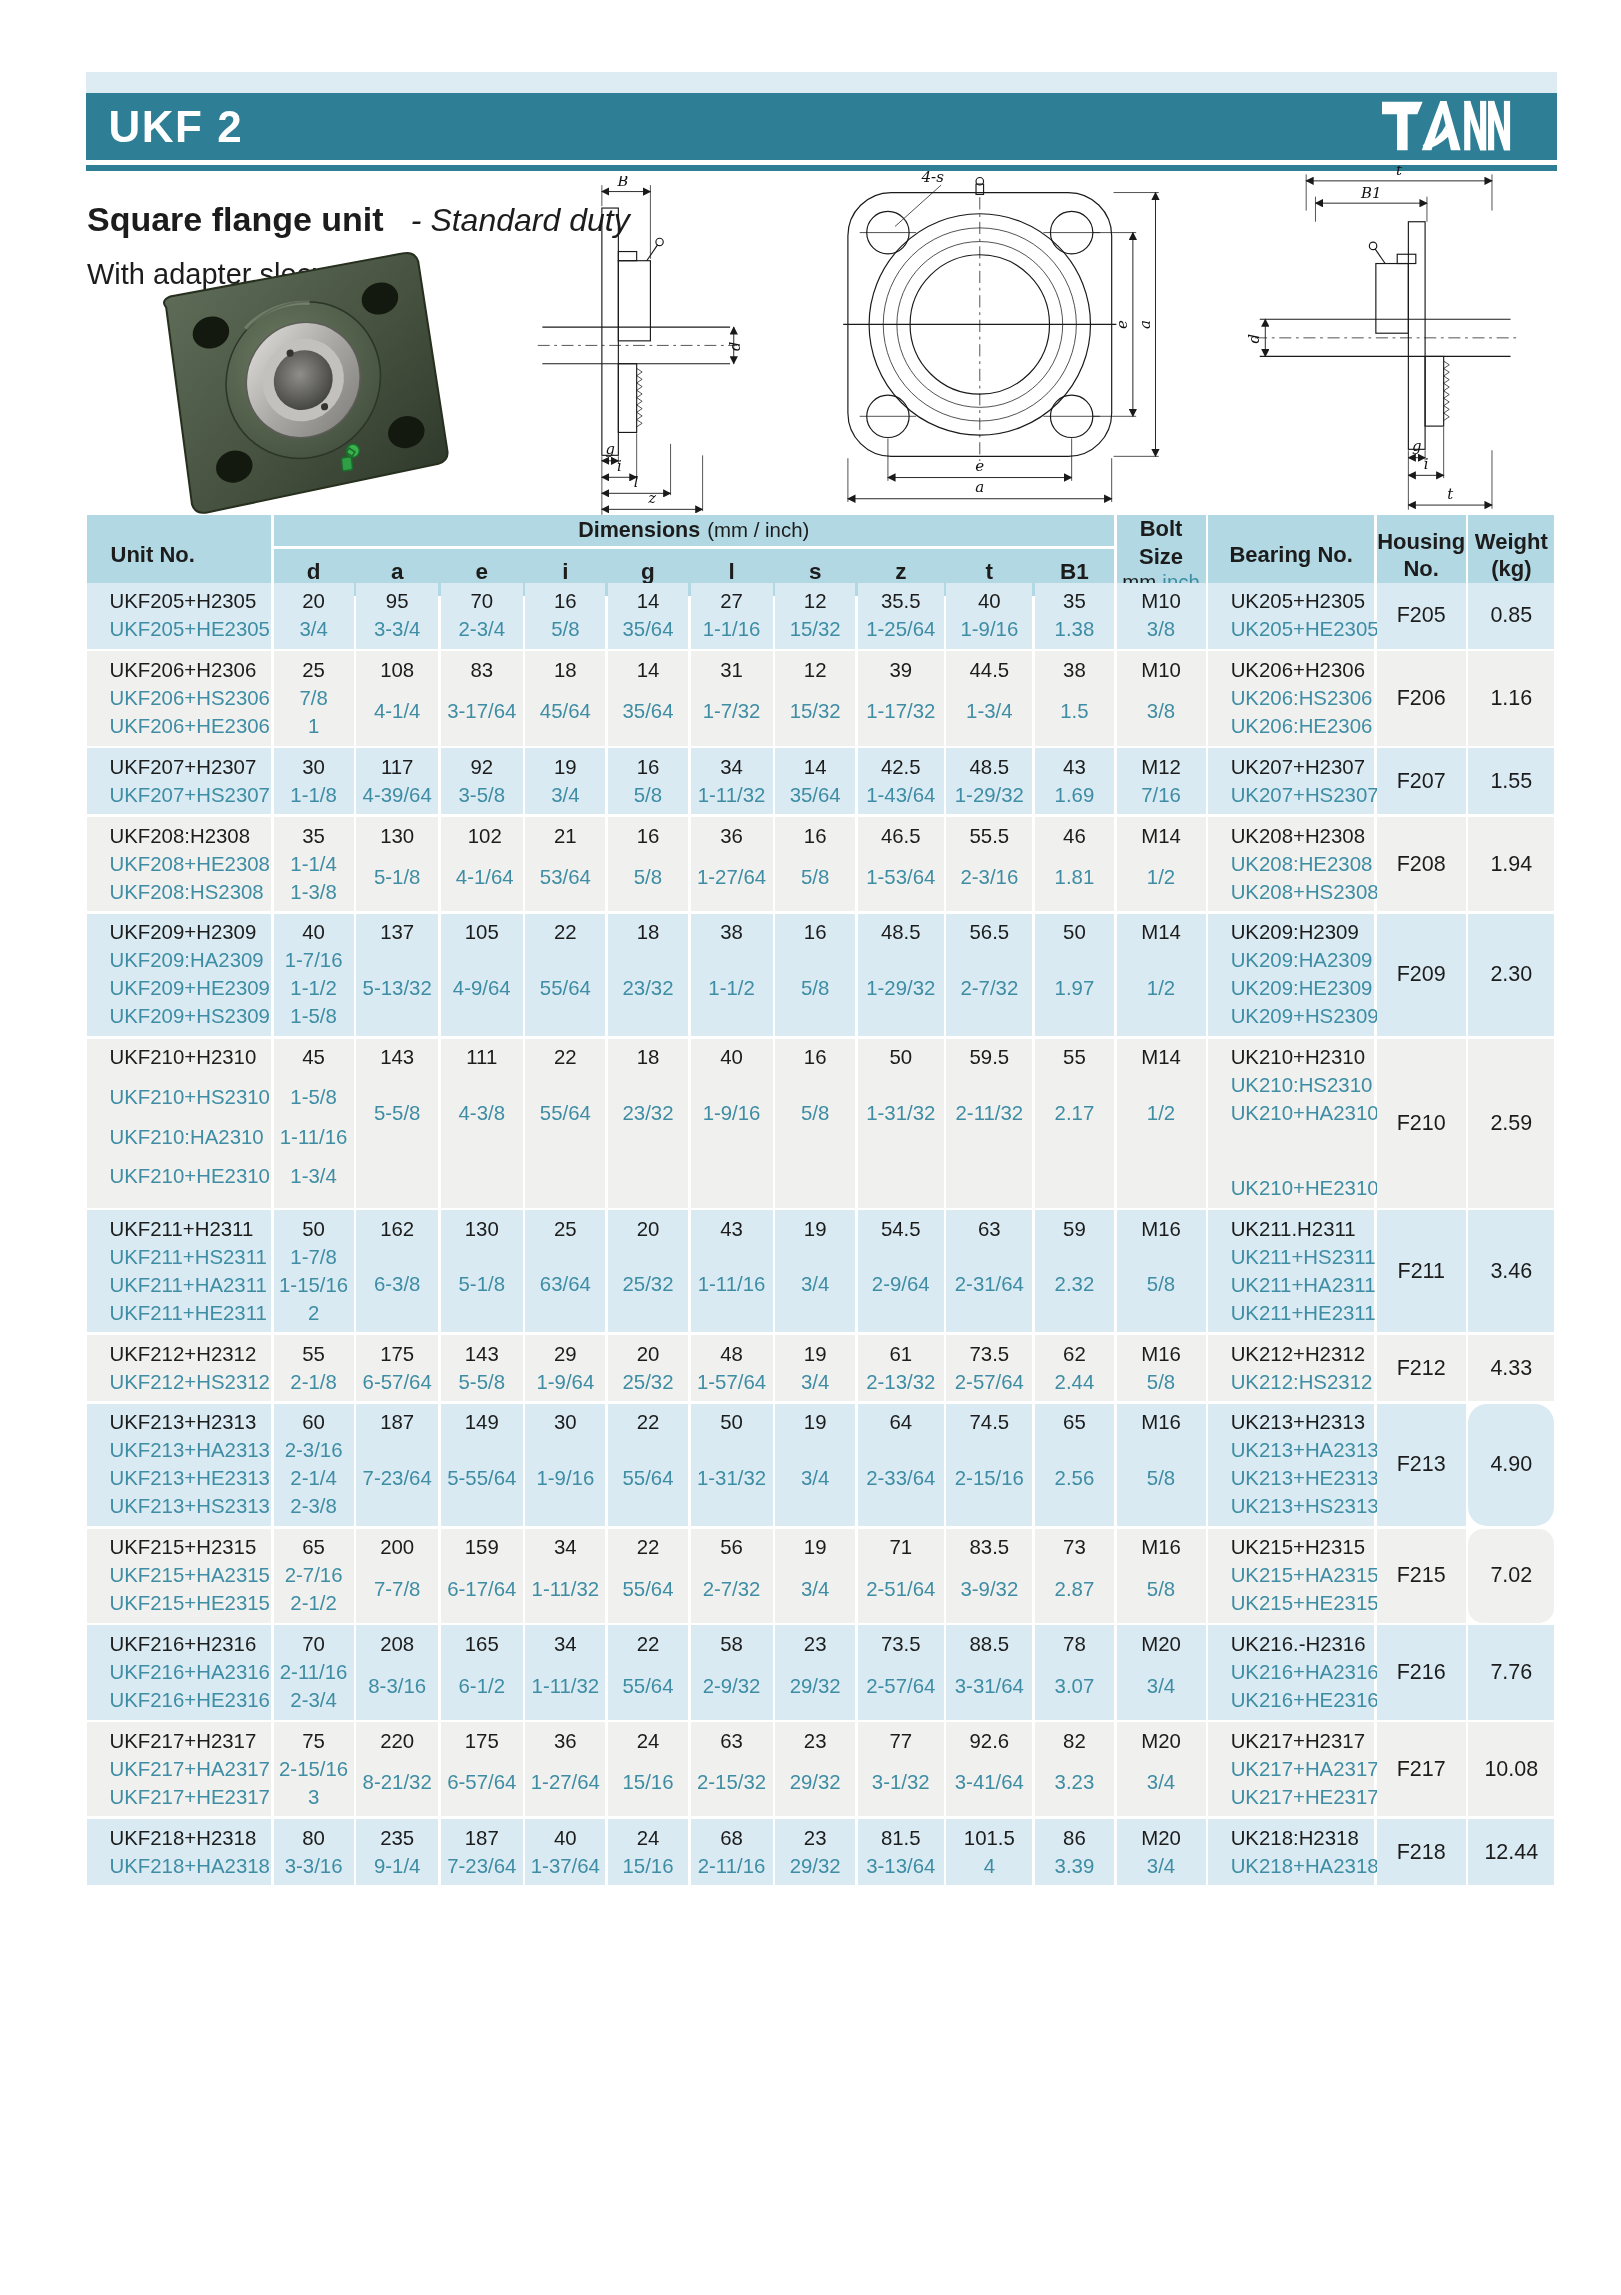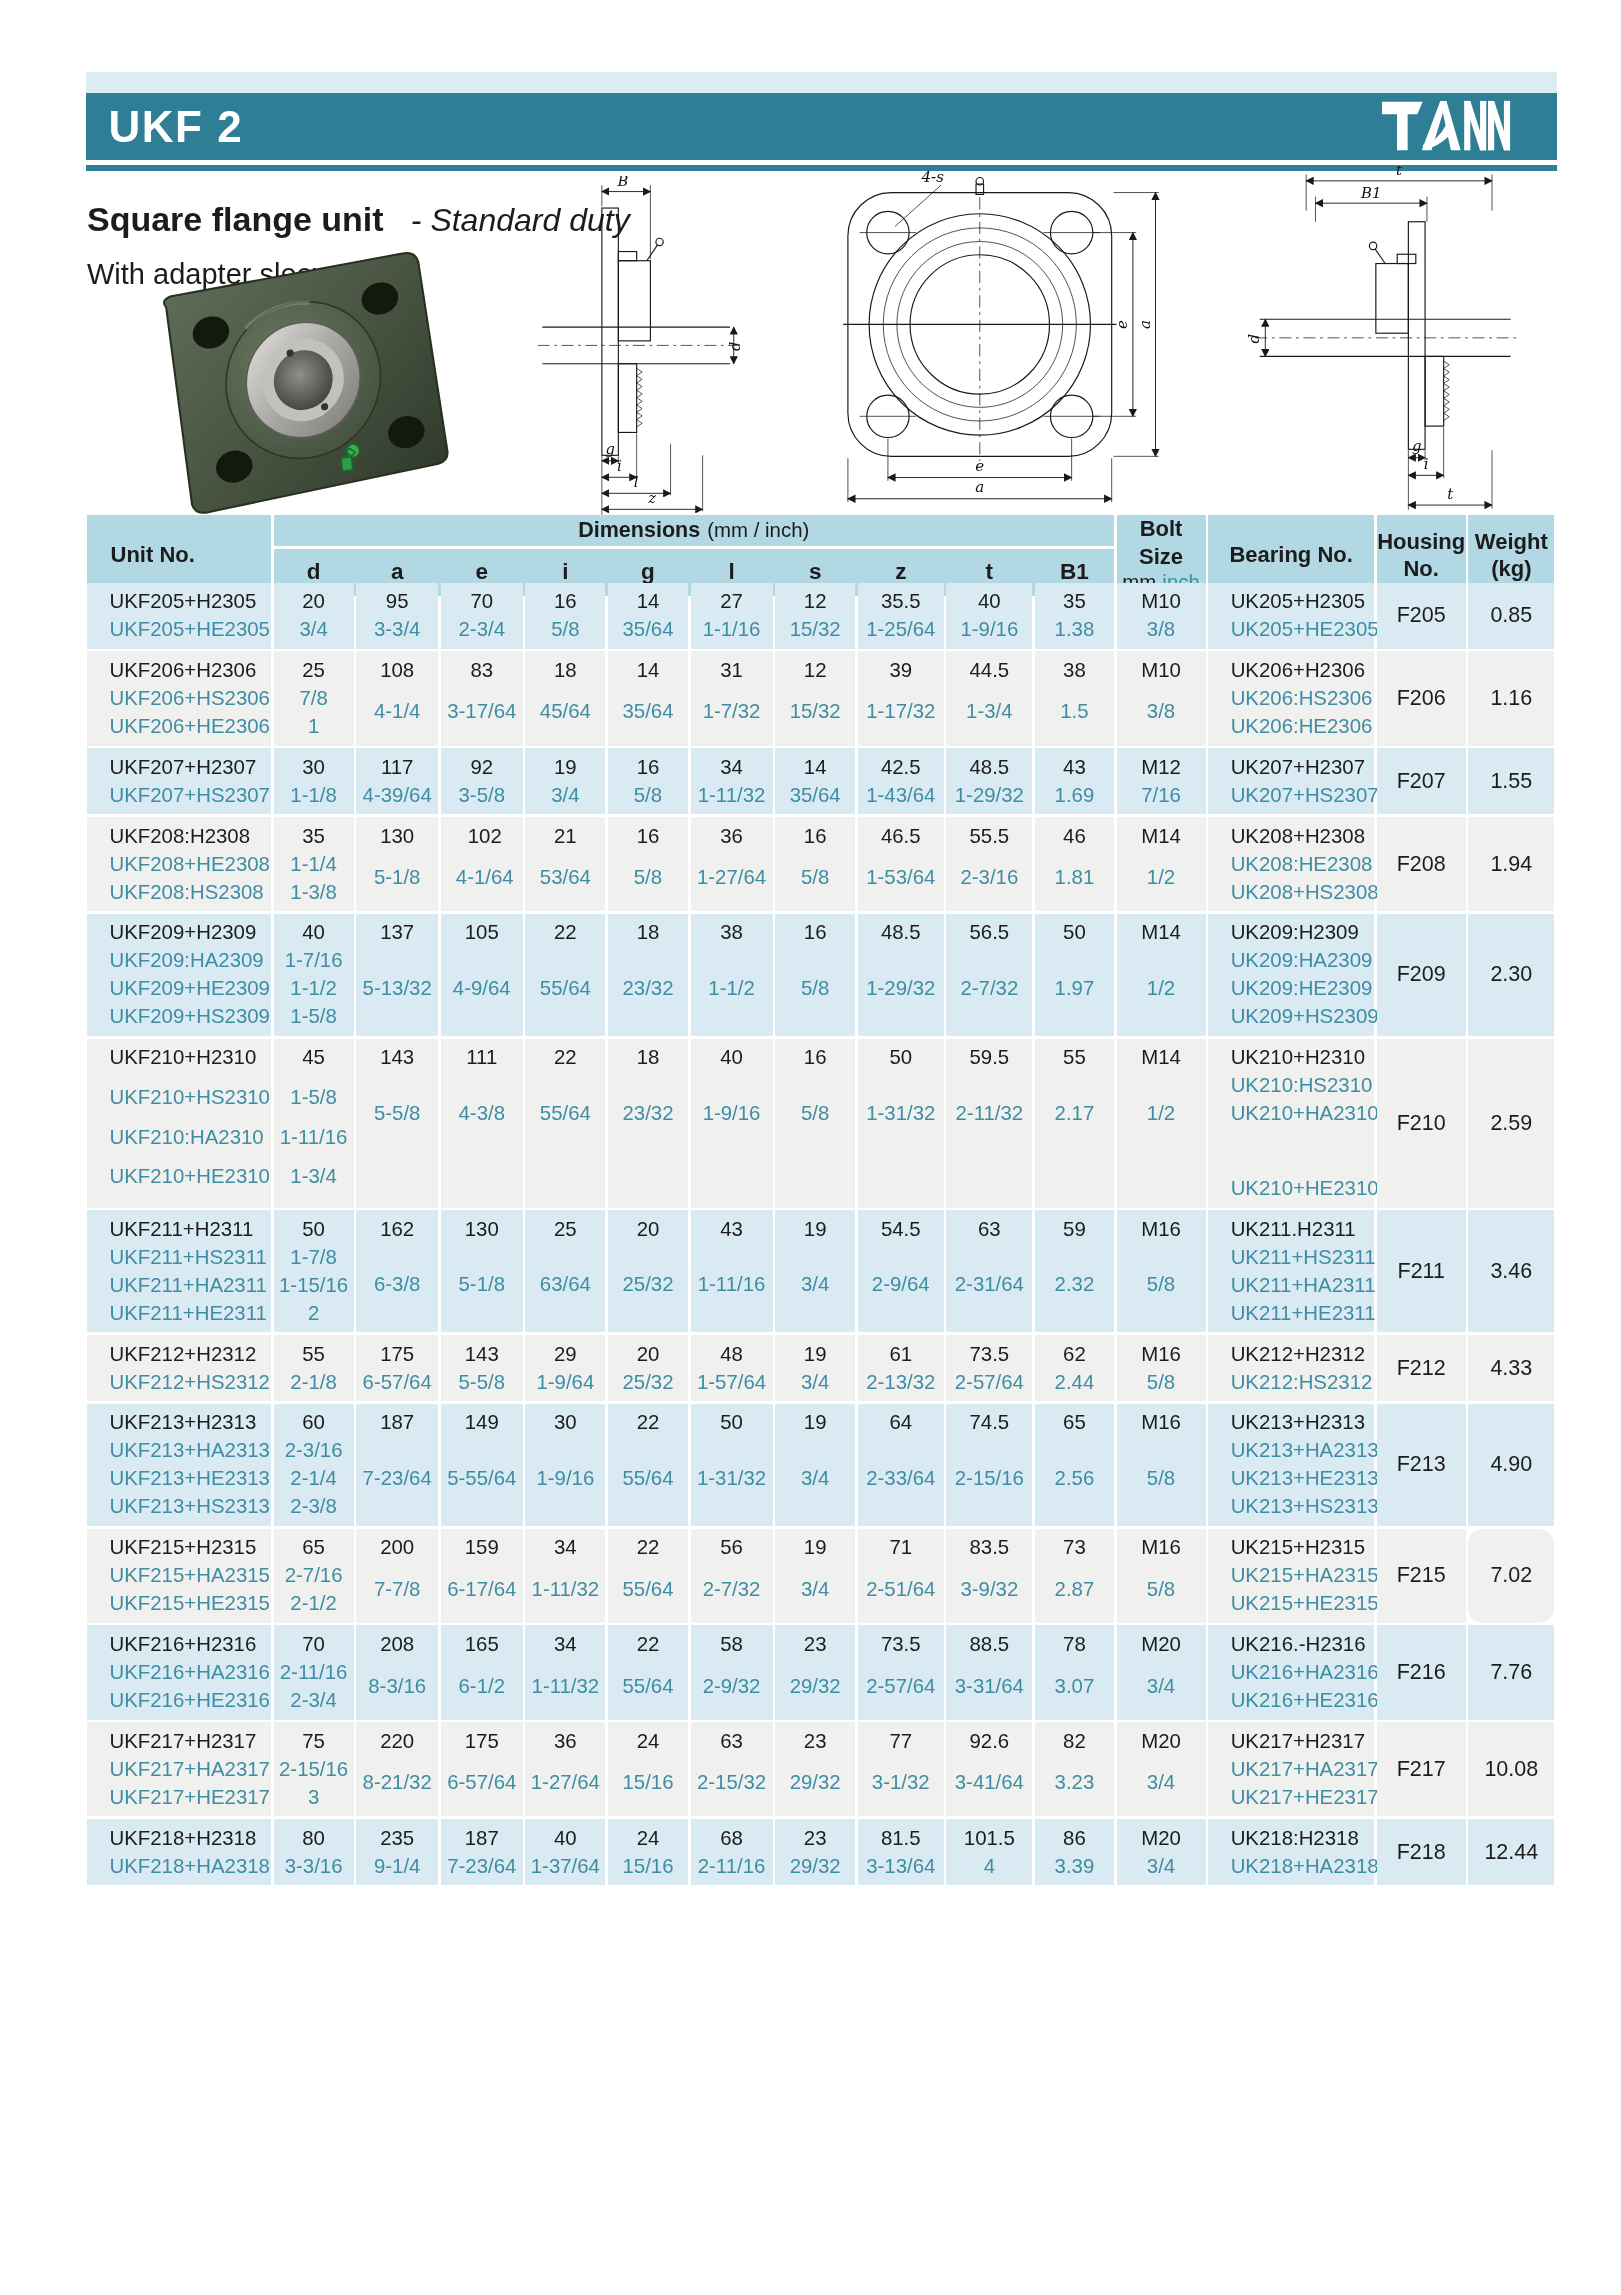--- a/index.html
+++ b/index.html
@@ -854,21 +854,21 @@
         </div>
         <div class="cell-left">
           <div class="ln" style="height: 28px;">UK213+H2313</div>
           <div class="ln teal" style="height: 28px;">UK213+HA2313</div>
           <div class="ln teal" style="height: 28px;">UK213+HE2313</div>
           <div class="ln teal" style="height: 28px;">UK213+HS2313</div>
         </div>
         <div style="grid-template-rows: 1fr;">
           <div class="one">F213</div>
         </div>
-        <div style="grid-template-rows: 1fr;">
+        <div style="grid-template-rows: 1fr; border-radius: 19px;">
           <div class="one">4.90</div>
         </div>
       </div>
       <div class="group grid-row gray">
         <div class="cell-left">
           <div class="ln" style="height: 28px;">UKF215+H2315</div>
           <div class="ln teal" style="height: 28px;">UKF215+HA2315</div>
           <div class="ln teal" style="height: 28px;">UKF215+HE2315</div>
         </div>
         <div>

